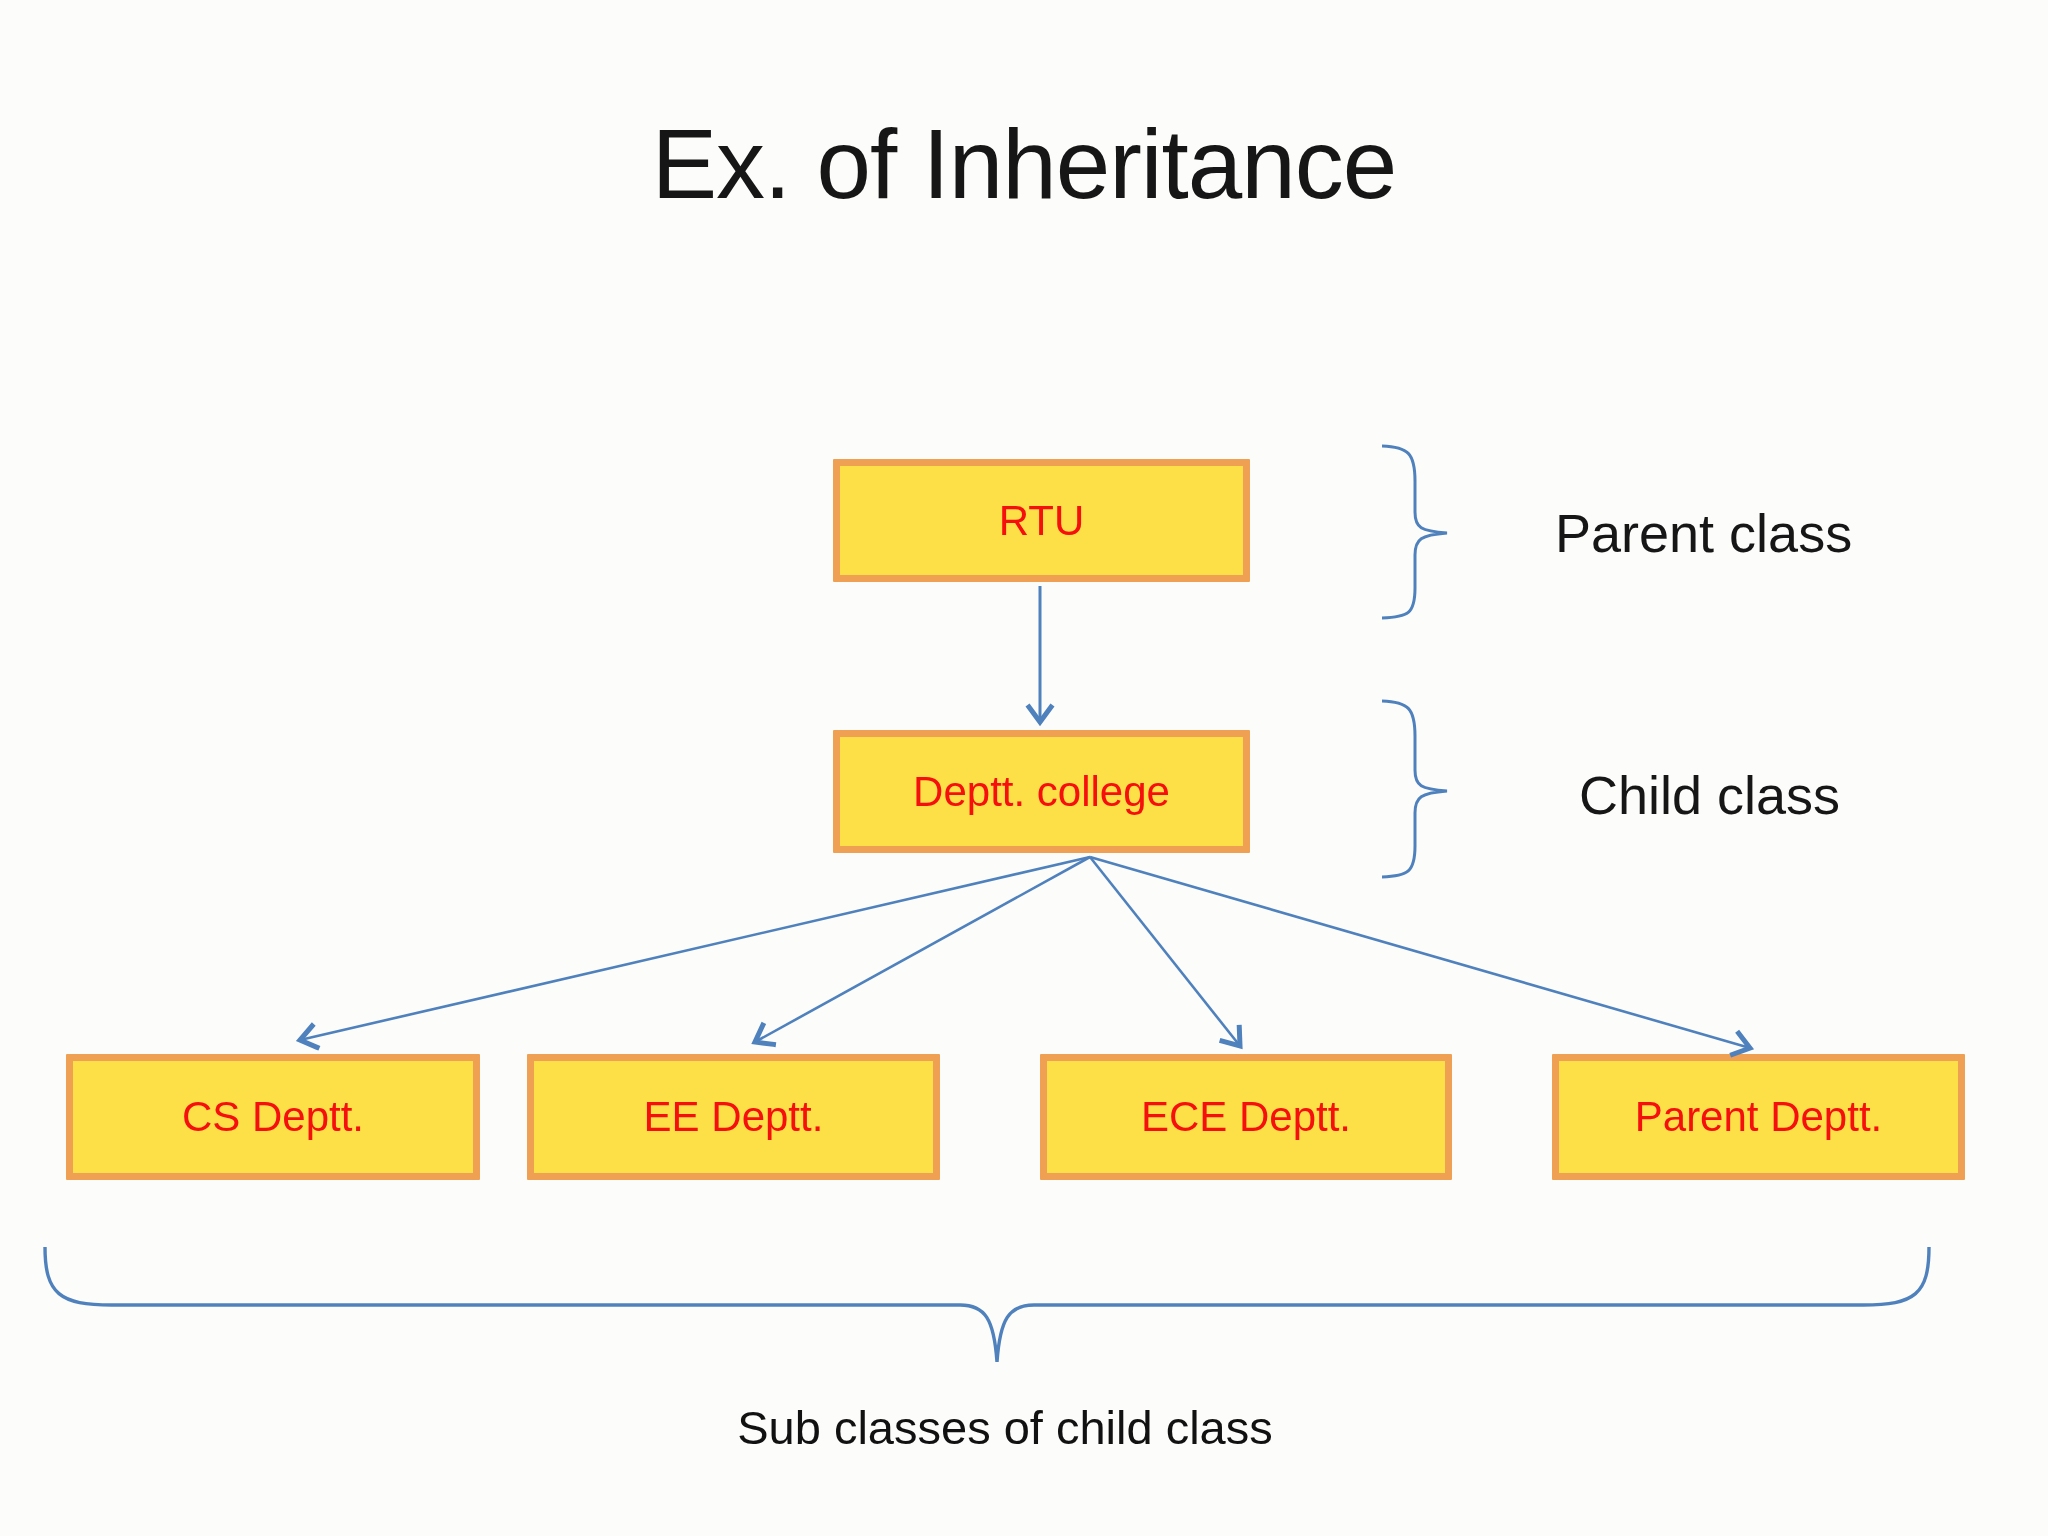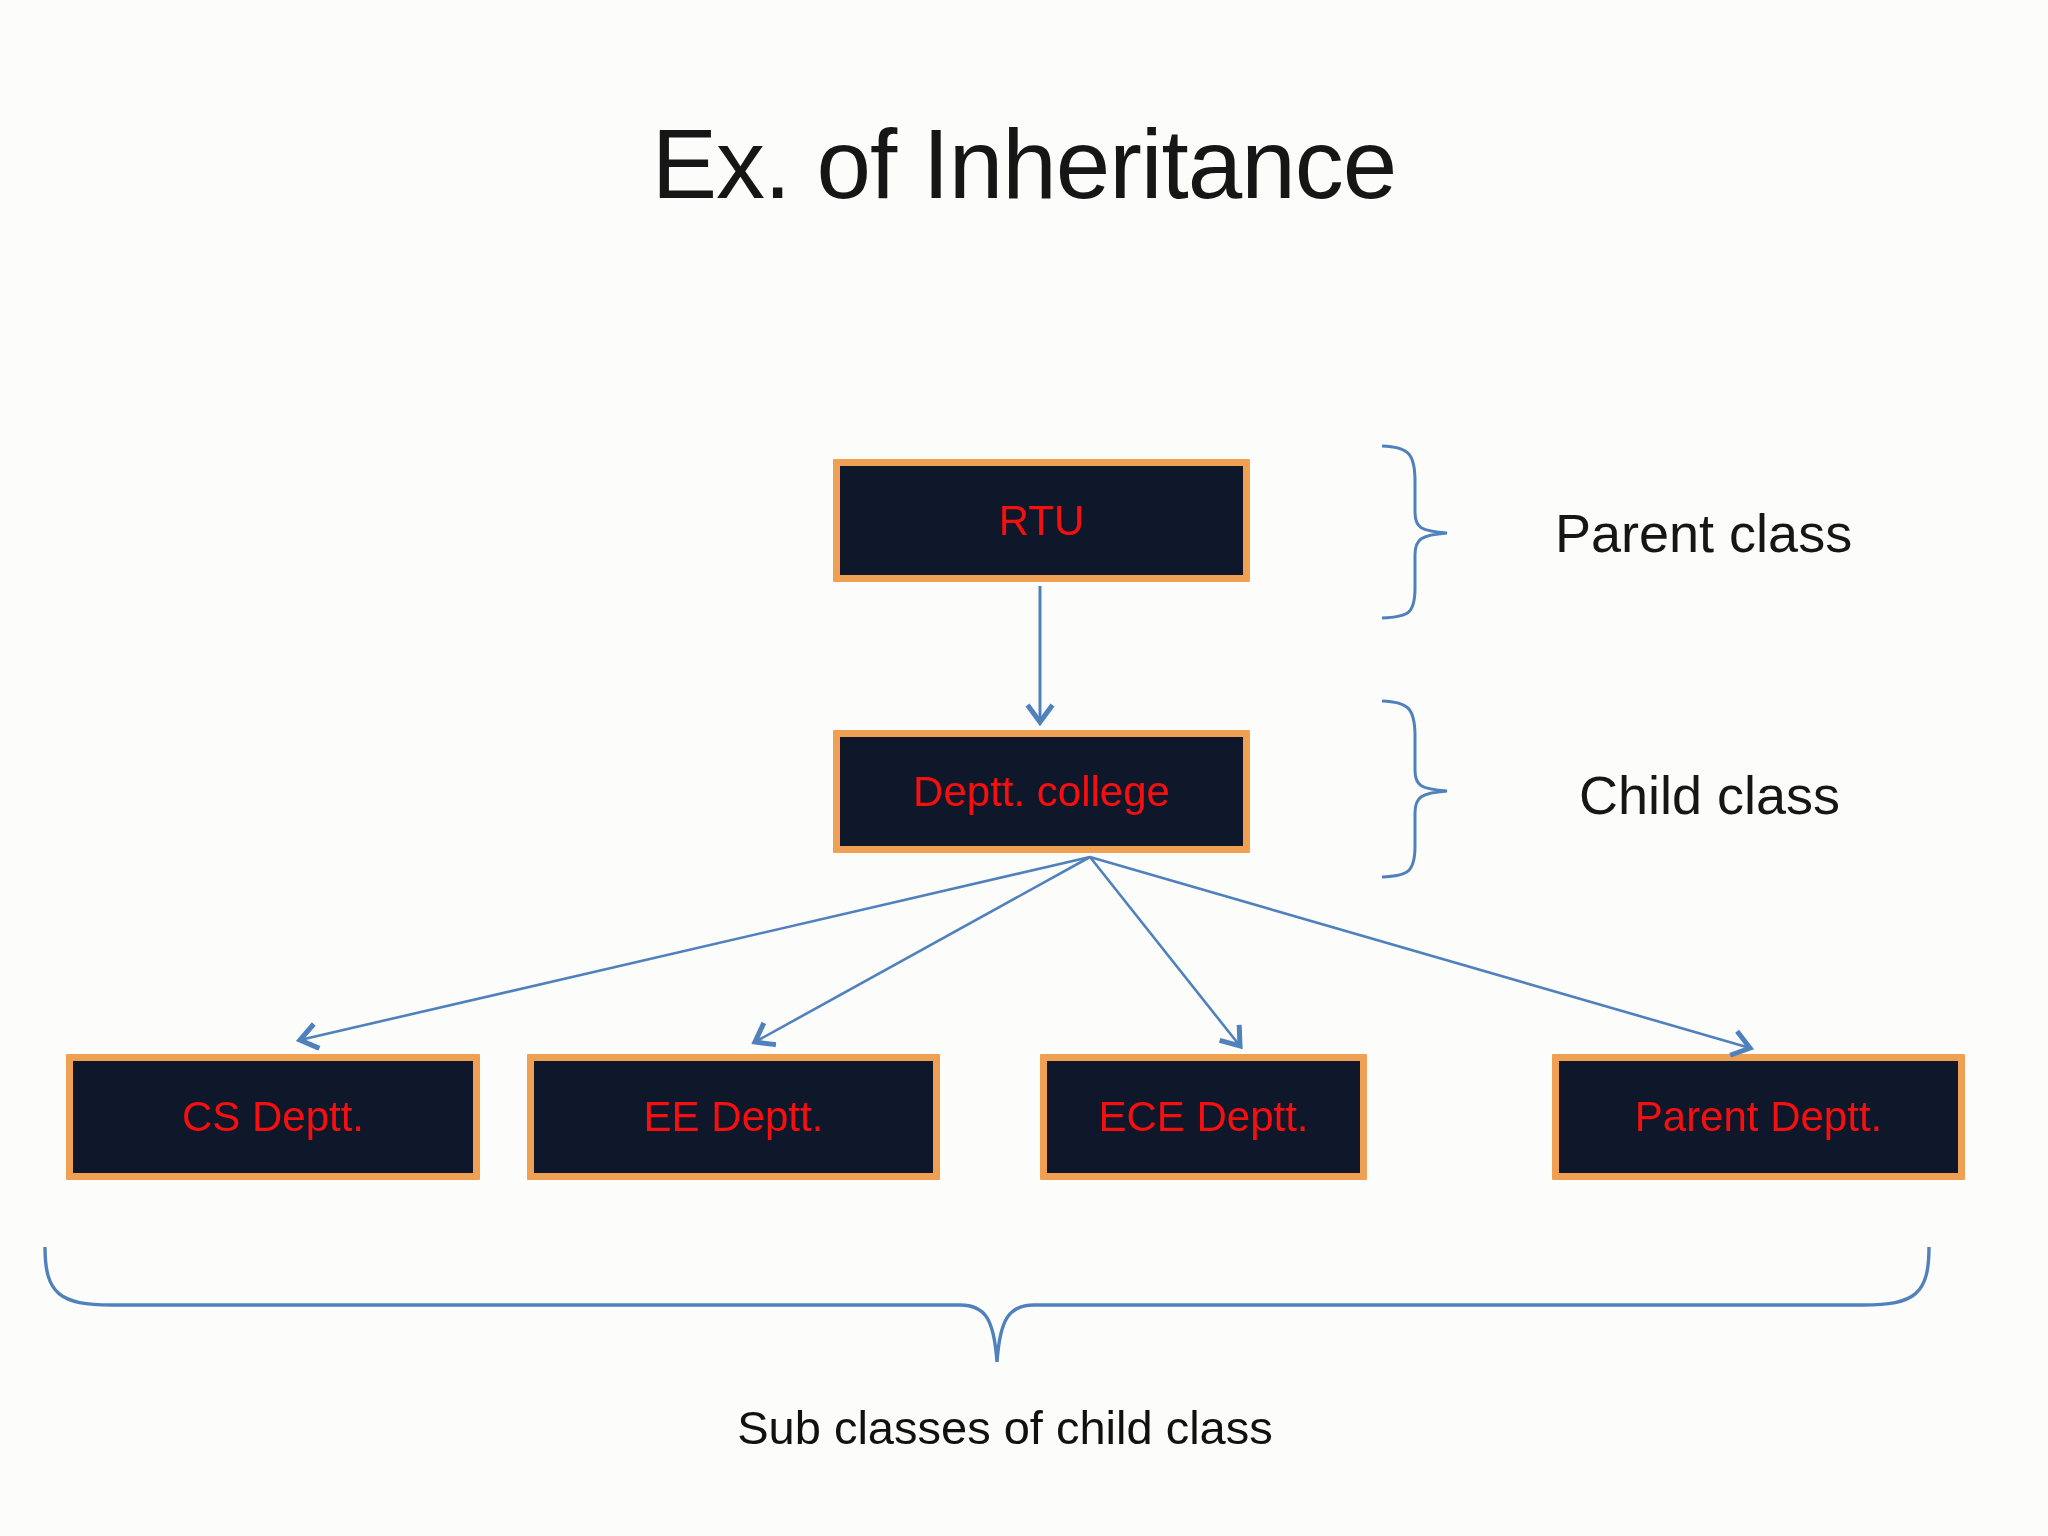--- a/index.html
+++ b/index.html
@@ -19,33 +19,33 @@
     left: 0; top: 108px; width: 2048px;
     text-align: center;
     font-size: 98px;
     font-weight: 400;
     color: #161616;
     letter-spacing: -1px;
   }
   .node {
     position: absolute;
     border: 7px solid #F0A052;
-    background: #0f172a;
+    background: #fde047;
     display: flex;
     align-items: center;
     justify-content: center;
     font-size: 42px;
     color: #f60f0f;
     border-radius: 1px;
   }
   .node-rtu   { left: 833px;  top: 459px;  width: 417px; height: 123px; }
   .node-engg  { left: 833px;  top: 730px;  width: 417px; height: 123px; }
   .node-cs    { left: 66px;   top: 1054px; width: 414px; height: 126px; text-align: right; }
   .node-ee    { left: 527px;  top: 1054px; width: 413px; height: 126px; }
-  .node-ece   { left: 1040px; top: 1054px; width: 327px; height: 126px; }
+  .node-ece   { left: 1040px; top: 1054px; width: 412px; height: 126px; }
   .node-civil { left: 1552px; top: 1054px; width: 413px; height: 126px; }
   .side-label {
     position: absolute;
     font-size: 54px;
     color: #161616;
     white-space: nowrap;
     margin-left: 47px;
   }
   .label-parent { left: 1508px; top: 502px; }
   .label-child  { left: 1532px; top: 764px; }

